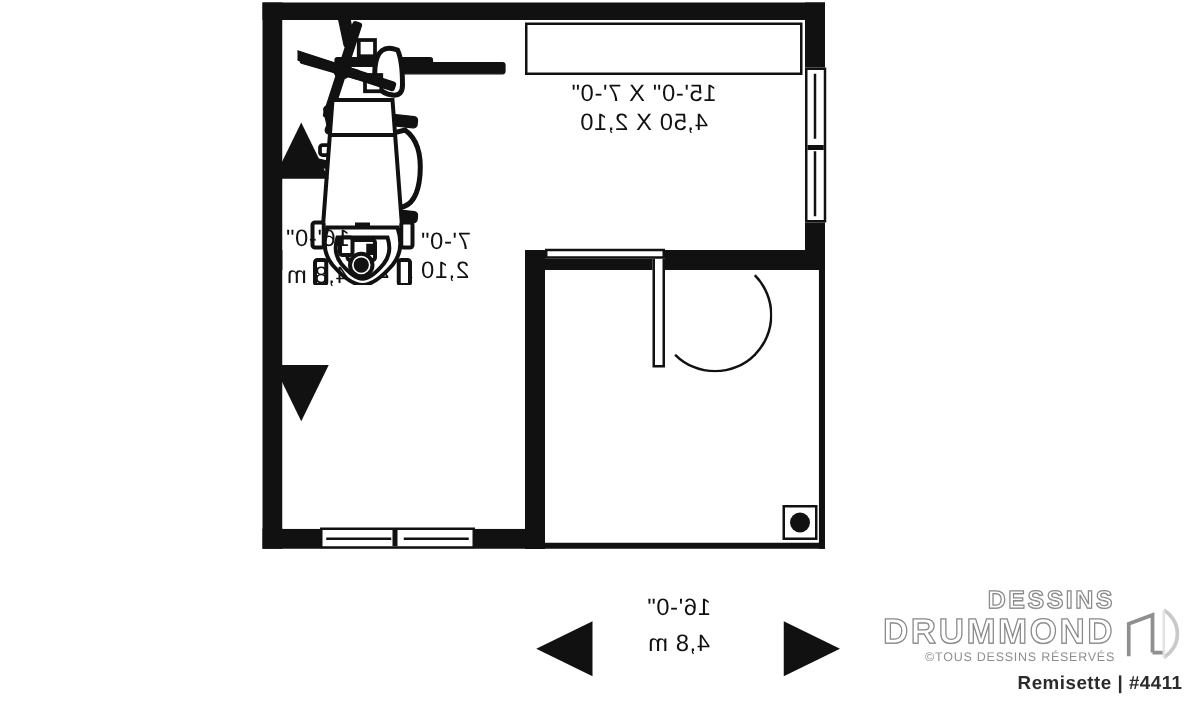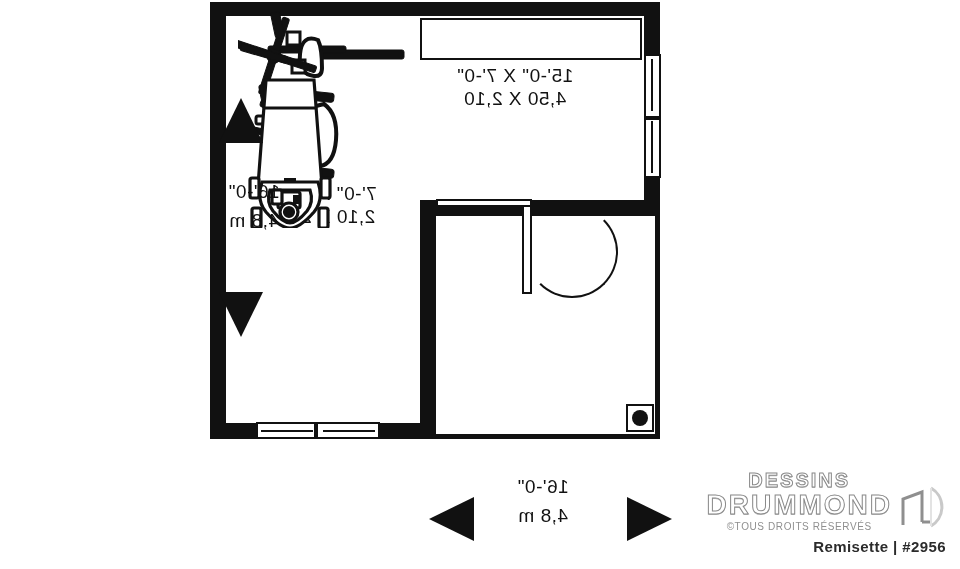--- a/index.html
+++ b/index.html
@@ -165,21 +165,21 @@
     width: 215px;
     text-align: right;
   }
   .logo-row {
     display: flex;
     align-items: flex-end;
     justify-content: flex-end;
     gap: 6px;
   }
   .logo-words {
-    text-align: center;
+    text-align: right;
     line-height: 1.0;
   }
   .logo-l1, .logo-l2 {
     font-family: "Liberation Sans", sans-serif;
     font-weight: 700;
     letter-spacing: 2px;
     color: #ffffff;
     -webkit-text-stroke: 1px #8a8a8a;
     text-shadow: 0 1px 0 #bdbdbd;
   }
@@ -336,25 +336,25 @@
   </div>
   <div class="tri right" style="left:486px; top:497px;"></div>
 
 </div>
 
 <div id="logo-block">
   <div class="logo-row">
     <div class="logo-words">
       <div class="logo-l1">DESSINS</div>
       <div class="logo-l2">DRUMMOND</div>
-      <div class="logo-l3">©TOUS DROITS RÉSERVÉS</div>
+      <div class="logo-l3">©TOUS DESSINS RÉSERVÉS</div>
     </div>
     <div class="logo-mark">
       <svg width="48" height="46" viewBox="0 0 48 46">
         <path d="M5 41 L5 15 L24 8 L24 38" fill="none" stroke="#8f8f8f" stroke-width="3"></path>
         <path d="M24 38 L33 38" fill="none" stroke="#8f8f8f" stroke-width="3"></path>
         <path d="M33 4 A22 22 0 0 1 33 42" fill="none" stroke="#c9c9c9" stroke-width="3"></path>
         <path d="M33 4 L33 42" fill="none" stroke="#e3e3e3" stroke-width="2"></path>
       </svg>
     </div>
   </div>
-  <div class="caption">Remisette | #2956</div>
+  <div class="caption">Remisette | #4411</div>
 </div>
 
 </body></html>

